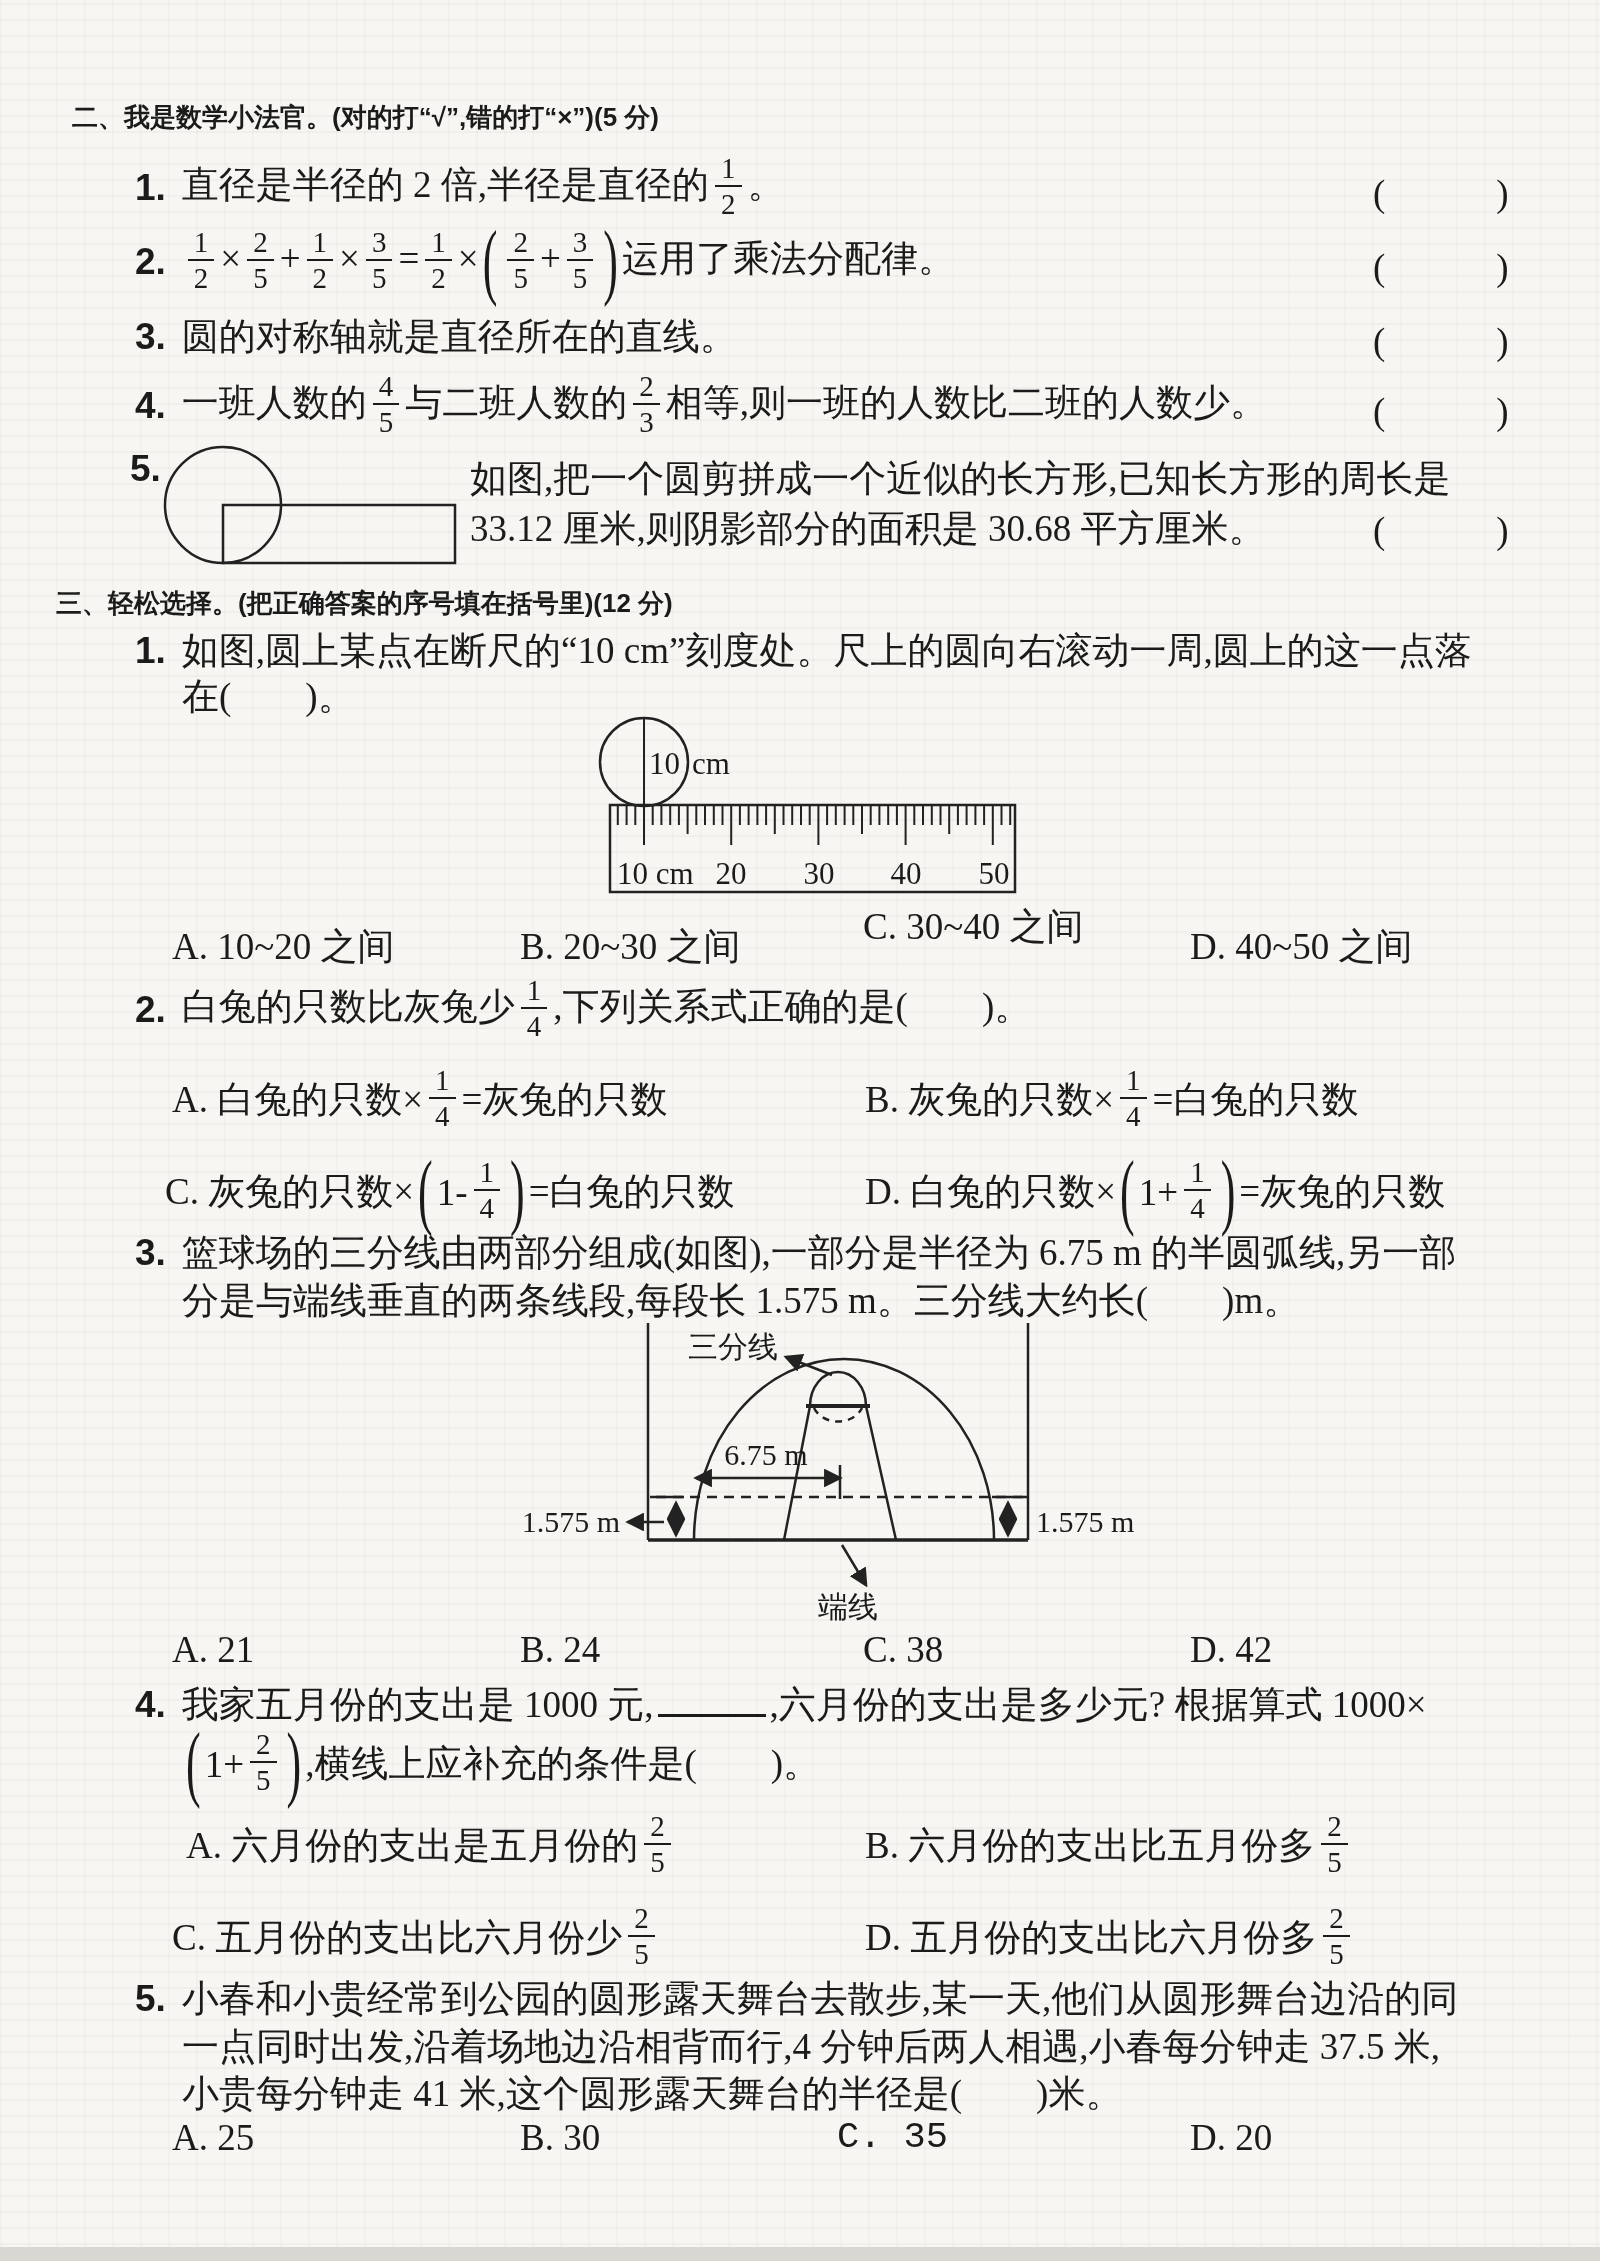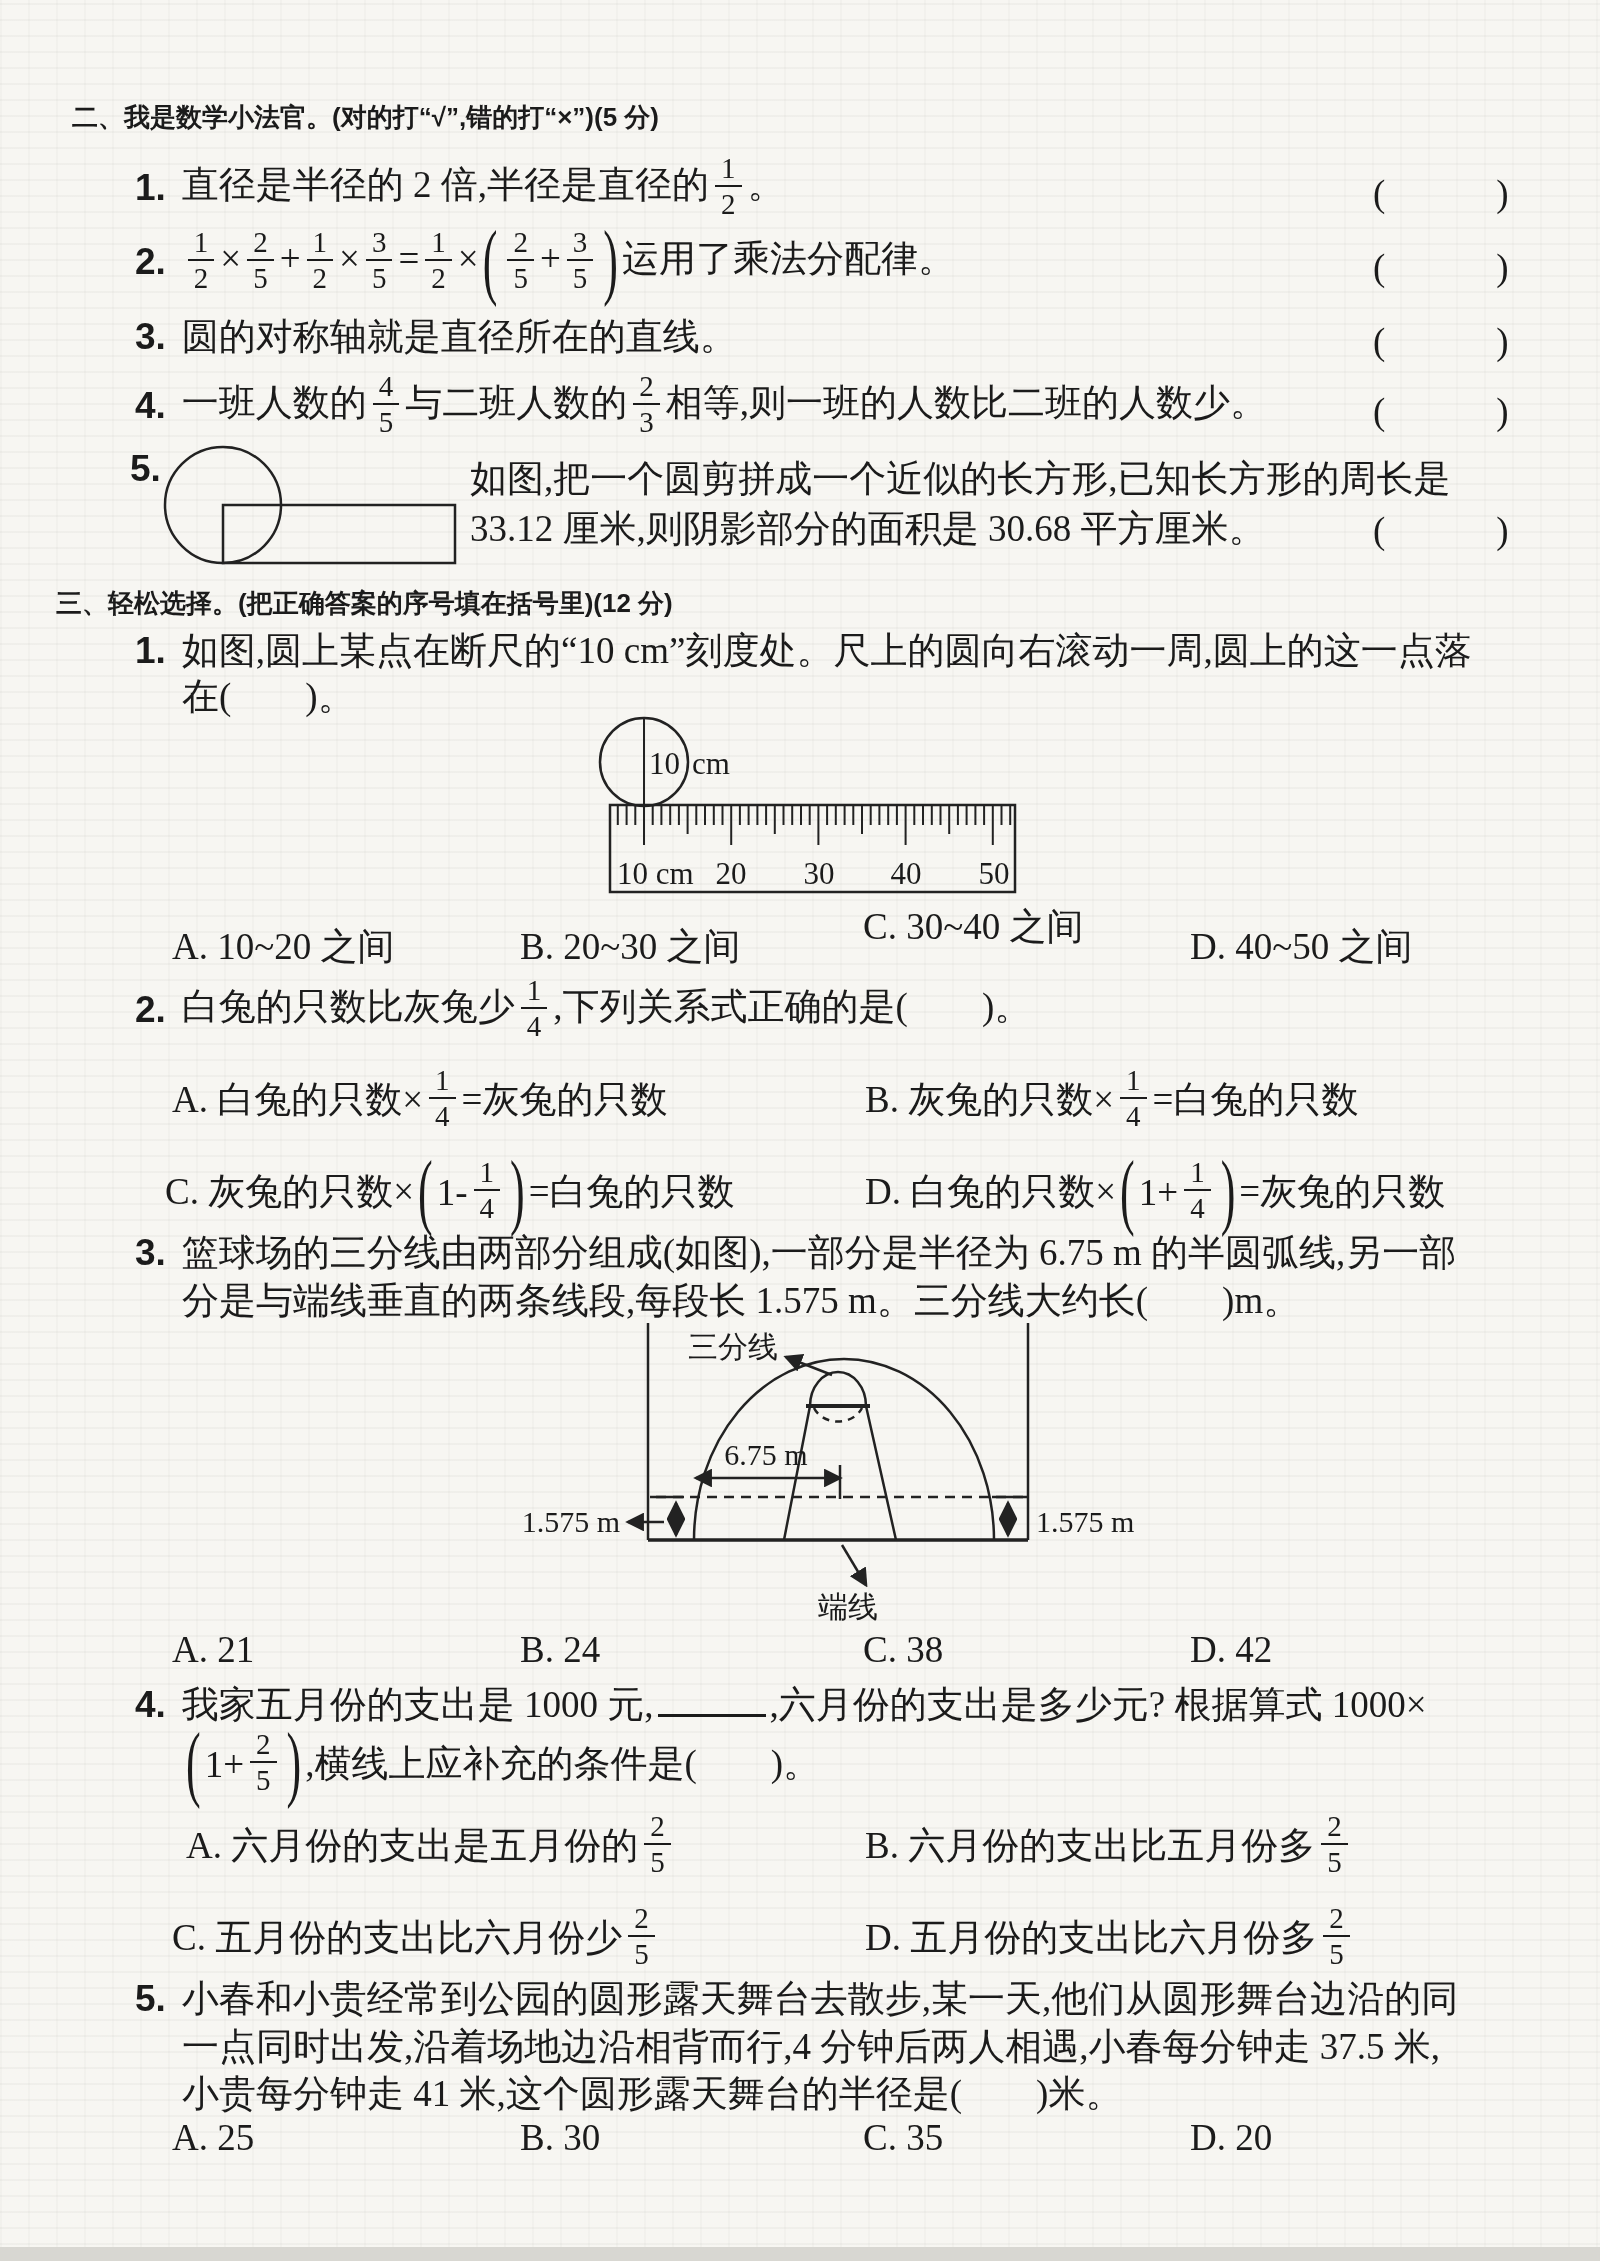--- a/index.html
+++ b/index.html
@@ -294,17 +294,17 @@
 
   <div class="abs row" style="left:135px;top:1976px;">
     <span class="qnum">5.</span>
     <span class="txt">小春和小贵经常到公园的圆形露天舞台去散步,某一天,他们从圆形舞台边沿的同</span>
   </div>
   <div class="abs txt" style="left:182px;top:2024px;">一点同时出发,沿着场地边沿相背而行,4 分钟后两人相遇,小春每分钟走 37.5 米,</div>
   <div class="abs txt" style="left:182px;top:2071px;">小贵每分钟走 41 米,这个圆形露天舞台的半径是(　　)米。</div>
 
   <span class="abs opt" style="left:172px;top:2116px;">A. 25</span>
   <span class="abs opt" style="left:520px;top:2116px;">B. 30</span>
-  <span class="abs opt" style="left:863px;top:2116px;">C. 35</span>
+  <span class="abs opt" style="left:837px;top:2116px;font-family:Liberation Mono, monospace;">C. 35</span>
   <span class="abs opt" style="left:1190px;top:2116px;">D. 20</span>
 
   <div id="bottom-bar"></div>
 </div>
 
 </body></html>

